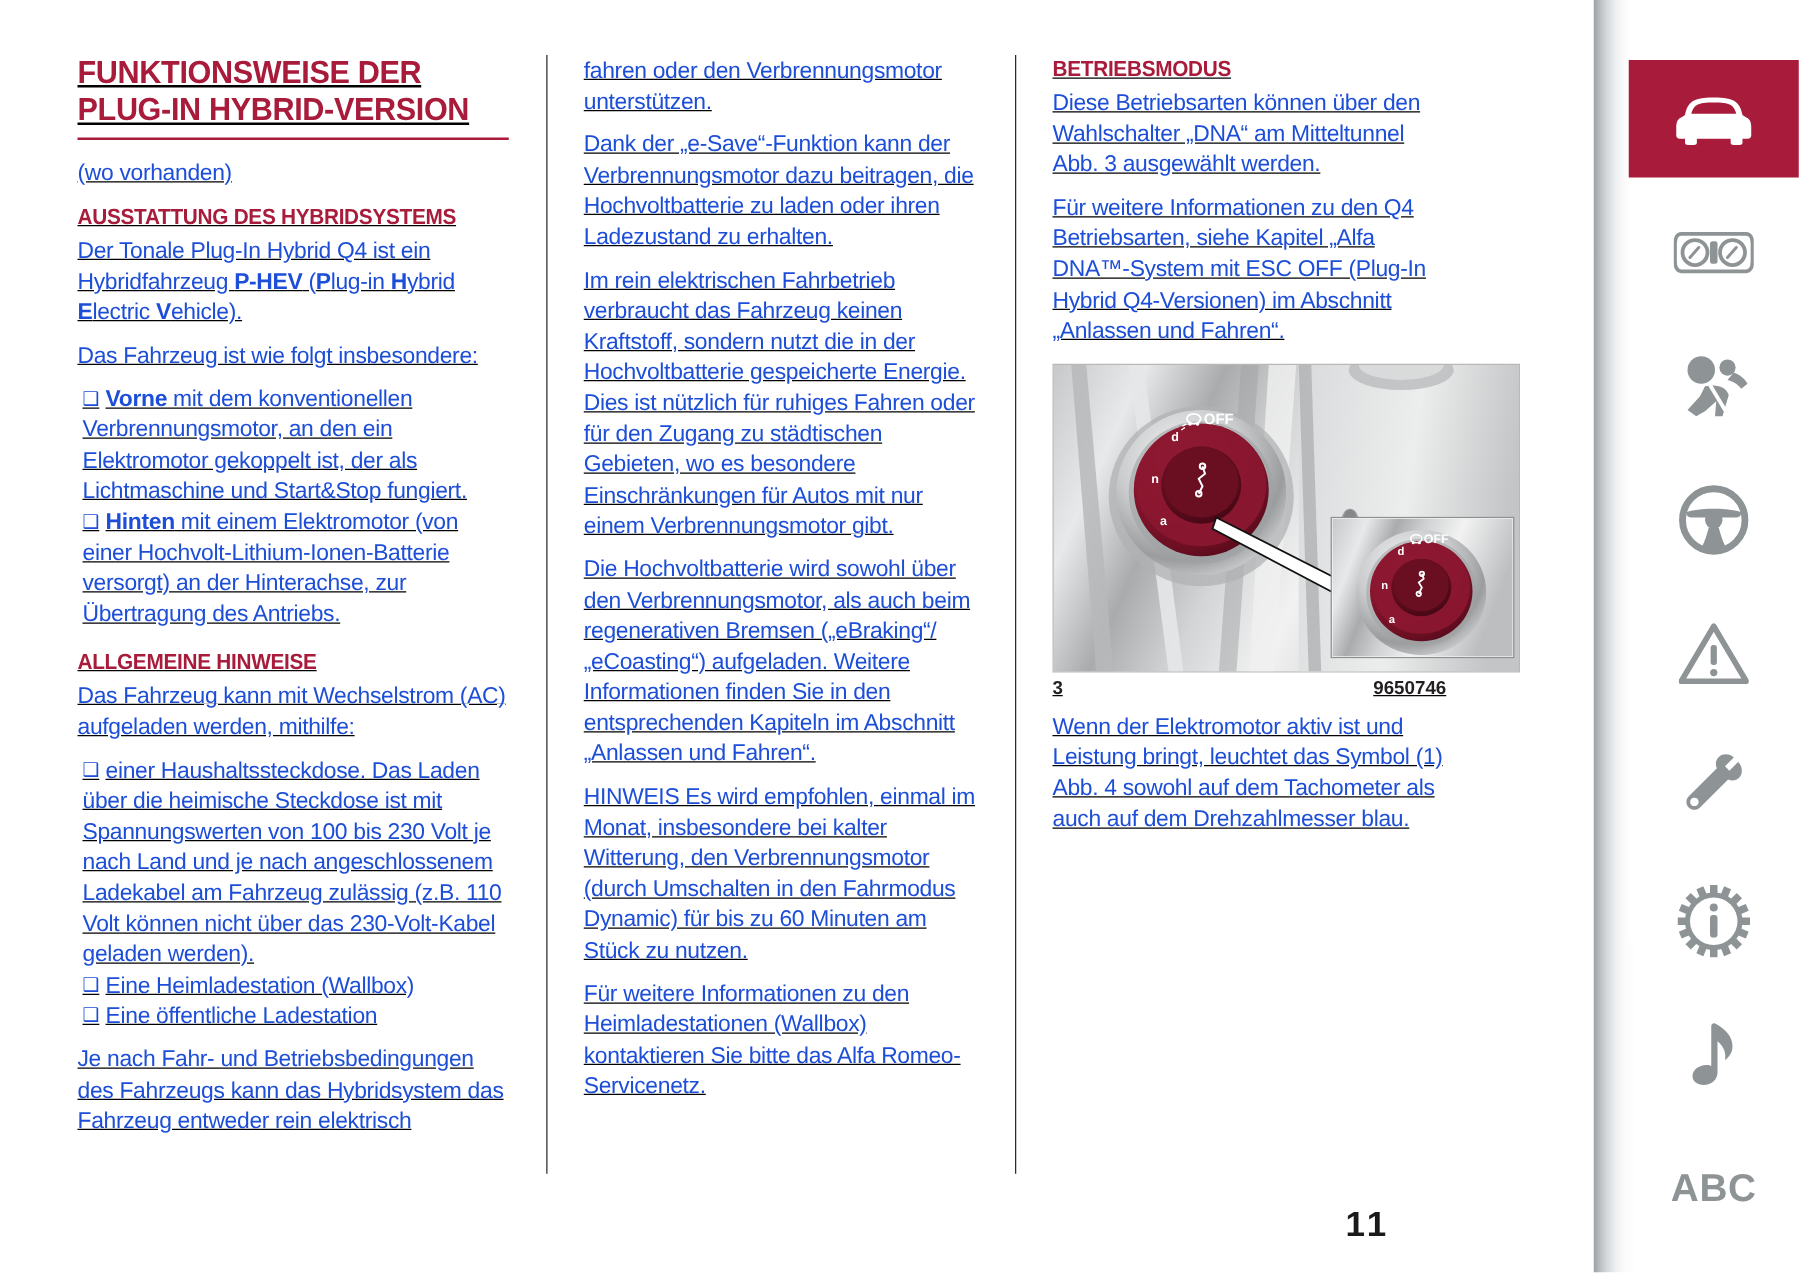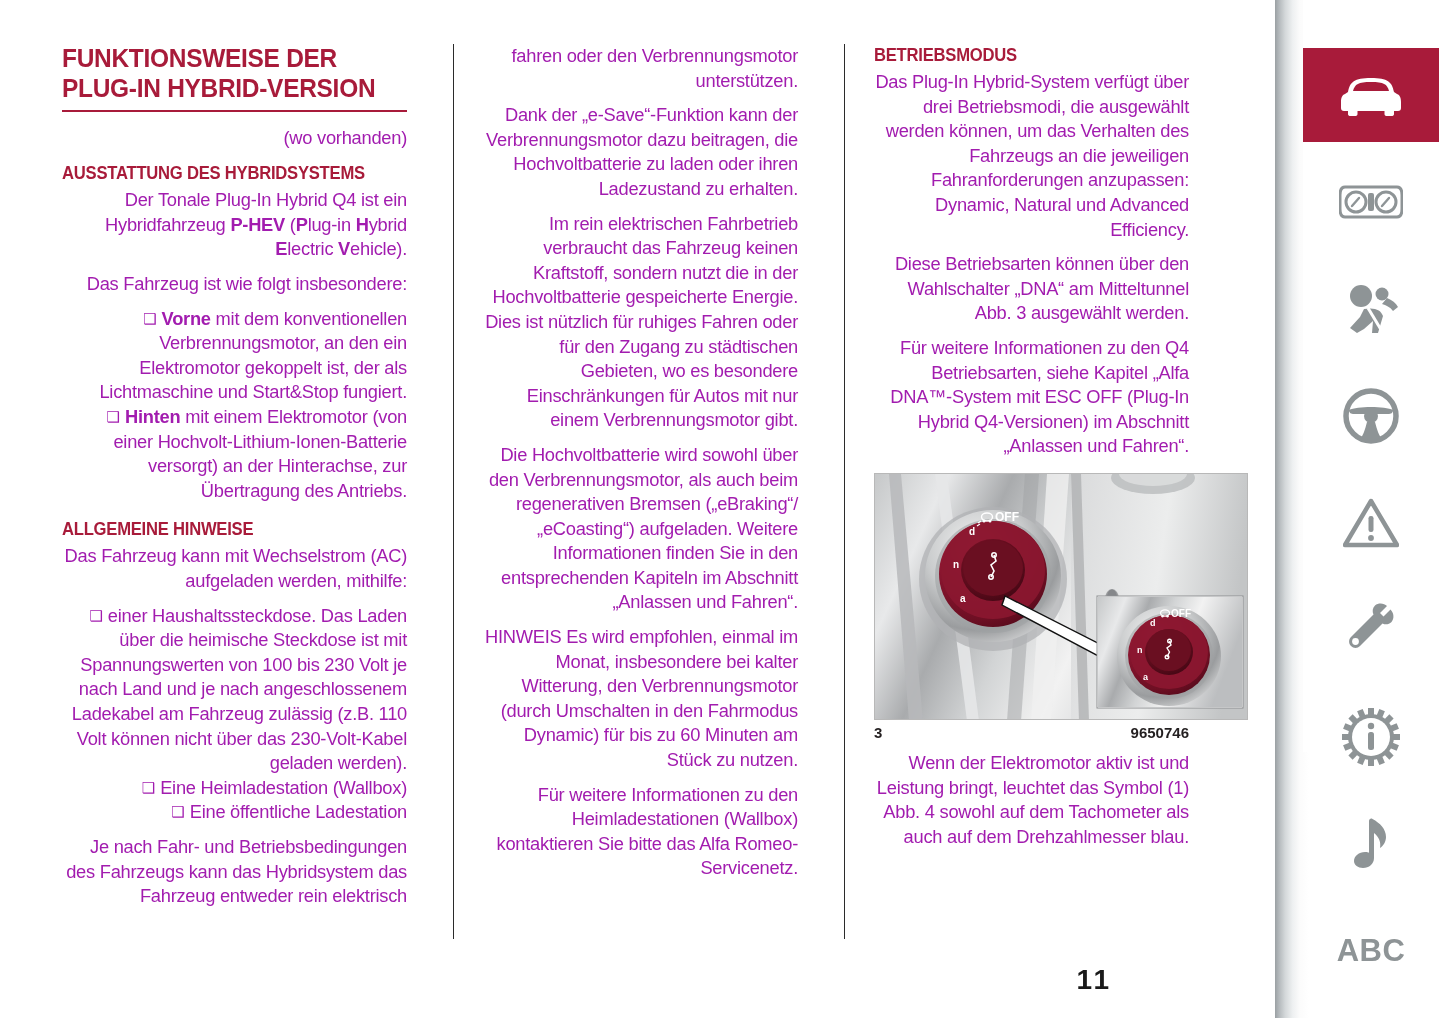--- a/index.html
+++ b/index.html
@@ -29,21 +29,22 @@
   }
 
   
   .columns {
     position: absolute;
     left: 62px;
     top: 44px;
     width: 1200px;
     height: 900px;
     display: flex;
-    gap: 16px;
+    gap: 0;
+    text-decoration: underline;
   }
   .col {
     width: 375px;
     position: relative;
     padding-right: 30px;
   }
   .col + .col { padding-left: 30px; }
   .col-divider {
     position: absolute;
     left: 0; top: 0;
@@ -80,26 +81,26 @@
     line-height: 1.2;
     letter-spacing: -0.25px;
     text-transform: uppercase;
     transform: scaleX(0.95);
     transform-origin: left top;
     margin: 16px 0 4px 0;
   }
   h2.subhead.first { margin-top: 13px; }
 
   p {
-    color: #a21caf;
+    color: #1d4ed8;
     font-size: 18.3px;
     line-height: 1.345;
     letter-spacing: -0.25px;
     margin: 0 0 10px 0;
-    text-align: right;
+    text-align: left;
   }
   p.bullet {
     margin: 0 0 0 4px;
     text-indent: 0;
   }
   p.bullet .bx {
     font-size: 15px;
     letter-spacing: 0;
     position: relative;
     top: -1px;
@@ -231,21 +232,20 @@
         <p>Die Hochvoltbatterie wird sowohl über den Verbrennungsmotor, als auch beim regenerativen Bremsen („eBraking“/„eCoasting“) aufgeladen. Weitere Informationen finden Sie in den entsprechenden Kapiteln im Abschnitt „Anlassen und Fahren“.</p>
         <p>HINWEIS Es wird empfohlen, einmal im Monat, insbesondere bei kalter Witterung, den Verbrennungsmotor (durch Umschalten in den Fahrmodus Dynamic) für bis zu 60 Minuten am Stück zu nutzen.</p>
         <p>Für weitere Informationen zu den Heimladestationen (Wallbox) kontaktieren Sie bitte das Alfa Romeo-Servicenetz.</p>
       </div>
 
       <div class="col col3">
         <div class="col-divider"></div>
 
         <h2 class="subhead" style="margin-top:1px">BETRIEBSMODUS</h2>
 
-        <p>Das Plug-In Hybrid-System verfügt über drei Betriebsmodi, die ausgewählt werden können, um das Verhalten des Fahrzeugs an die jeweiligen Fahranforderungen anzupassen: Dynamic, Natural und Advanced Efficiency.</p>
         <p>Diese Betriebsarten können über den Wahlschalter „DNA“ am Mitteltunnel Abb. 3 ausgewählt werden.</p>
         <p>Für weitere Informationen zu den Q4 Betriebsarten, siehe Kapitel „Alfa DNA™-System mit ESC OFF (Plug-In Hybrid Q4-Versionen) im Abschnitt „Anlassen und Fahren“.</p>
 
         <figure class="fig">
           <div class="fig-img">
             <svg width="374" height="247" viewBox="0 0 374 247">
               <defs>
                 <linearGradient id="panelG" x1="0" y1="0" x2="1" y2="0.3">
                   <stop offset="0%" stop-color="#c6c8c9"></stop>
                   <stop offset="18%" stop-color="#e8e9ea"></stop>

